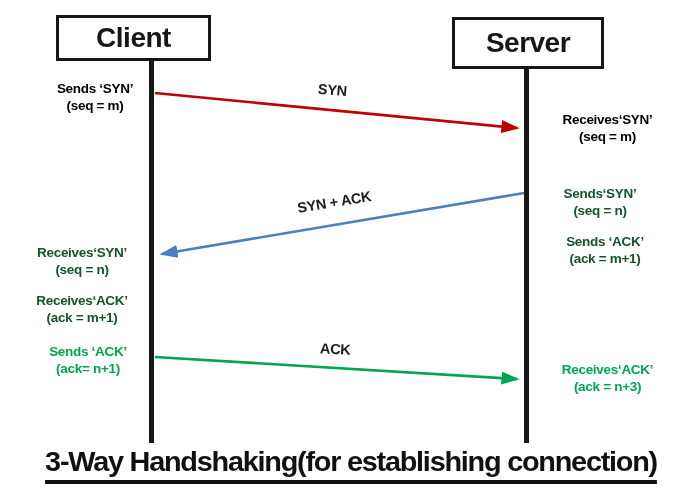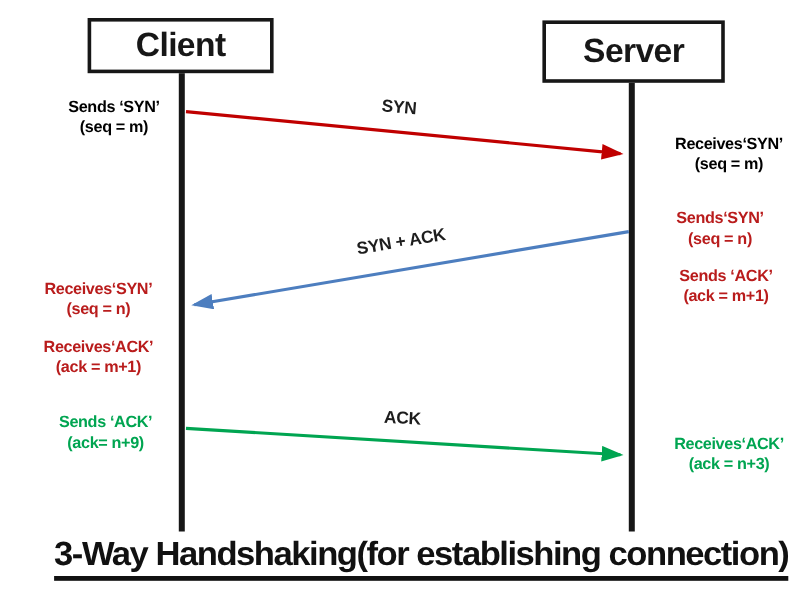--- a/index.html
+++ b/index.html
@@ -26,33 +26,33 @@
     border: 3px solid #171717;
     background: #ffffff;
     display: flex;
     align-items: center;
     justify-content: center;
     font-weight: bold;
     font-size: 28px;
     color: #171717;
     letter-spacing: -0.5px;
   }
-  .client-box { left: 73px; top: 15px; width: 155px; height: 46px; }
+  .client-box { left: 56px; top: 15px; width: 155px; height: 46px; }
   .server-box { left: 452px; top: 17px; width: 152px; height: 52px; }
   .annot {
     position: absolute;
     text-align: center;
     font-weight: bold;
     font-size: 13.5px;
     line-height: 16.5px;
     letter-spacing: -0.3px;
     white-space: nowrap;
   }
   .annot.red   { color: #000000; }
-  .annot.blue  { color: #b91c1c; }
+  .annot.blue  { color: #14532d; margin-top: 12px; }
   .annot.green { color: #00a551; }
   .msg-label {
     position: absolute;
     font-weight: bold;
     font-size: 14.5px;
     color: #1d1d1d;
     letter-spacing: -0.3px;
     white-space: nowrap;
     transform-origin: center center;
   }
@@ -123,21 +123,21 @@
   <div class="annot blue" style="left:12px; top:233px; width:140px;">
     <div>Receives‘SYN’</div>
     <div>(seq = n)</div>
   </div>
   <div class="annot blue" style="left:12px; top:281px; width:140px;">
     <div>Receives‘ACK’</div>
     <div>(ack = m+1)</div>
   </div>
   <div class="annot green" style="left:18px; top:344px; width:140px;">
     <div>Sends ‘ACK’</div>
-    <div>(ack= n+9)</div>
+    <div>(ack= n+1)</div>
   </div>
 
   <div class="annot red" style="left:540px; top:112px; width:135px;">
     <div>Receives‘SYN’</div>
     <div>(seq = m)</div>
   </div>
   <div class="annot blue" style="left:540px; top:174px; width:120px;">
     <div>Sends‘SYN’</div>
     <div>(seq = n)</div>
   </div>

